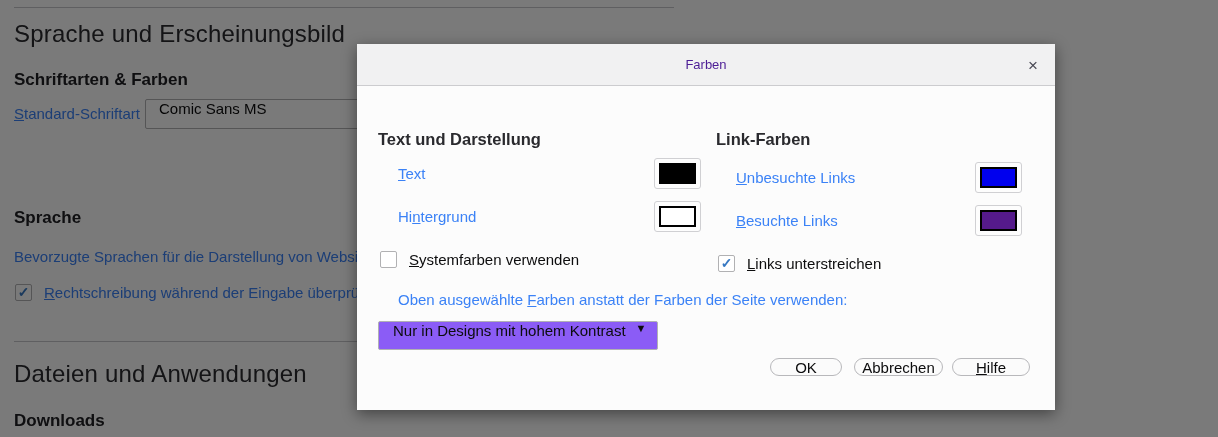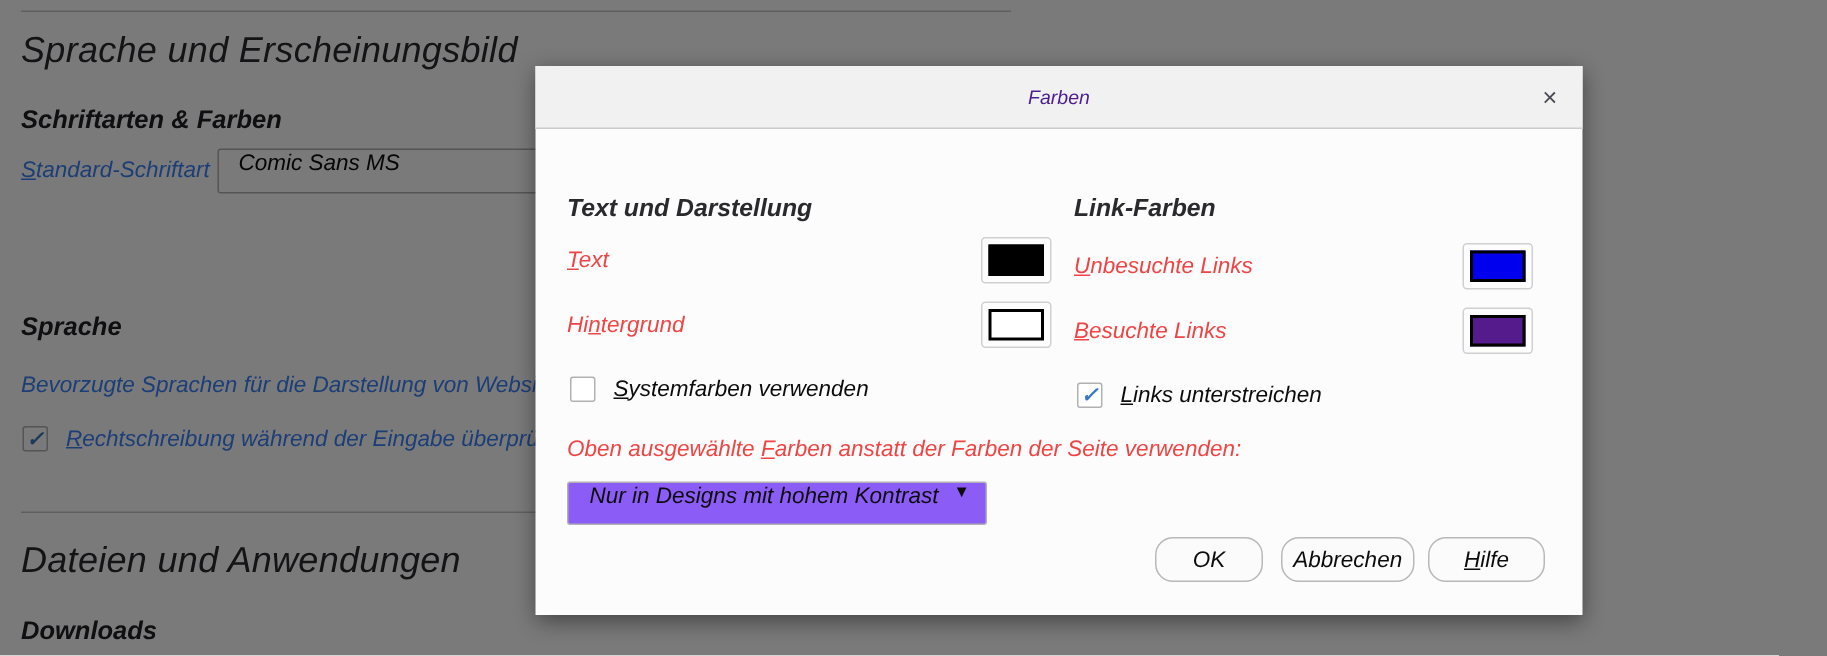--- a/index.html
+++ b/index.html
@@ -1,15 +1,15 @@
 <!DOCTYPE html>
 <html><head>
 <meta charset="utf-8">
 <style>
-  * { box-sizing: border-box; margin: 0; padding: 0; font-style: italic; }
+  * { box-sizing: border-box; margin: 0; padding: 0; }
   html, body { background: #ffffff; }
   body { font-family: "Liberation Sans", sans-serif; }
 
   .stage {
     position: relative;
     width: 1218px;
     height: 437px;
     overflow: hidden;
     background: #ffffff;
   }
@@ -62,42 +62,42 @@
     background: #f1f1f2; border-bottom: 1px solid #cccccf;
     display: flex; align-items: center; justify-content: center;
   }
   .dlg-title { font-size: 13px; color: #4c1d95; }
   .dlg-close {
     position: absolute; right: 13px; top: 50%; transform: translateY(-50%);
     font-size: 17px; color: #4a4a55; cursor: default; line-height: 1;
     padding: 2px 4px;
   }
   .dlg-h { position: absolute; font-size: 16.5px; font-weight: 700; color: #2a2a2e; }
-  .dlg-lbl { position: absolute; font-size: 15px; color: #ef4444; white-space: nowrap; }
+  .dlg-lbl { position: absolute; font-size: 15px; color: #3b82f6; white-space: nowrap; margin-left: 20px; }
 
   .swatch {
     position: absolute; width: 47px; height: 31px;
     background: #fdfdfd; border: 1px solid #d0d0d3; border-radius: 3px;
     display: flex; align-items: center; justify-content: center; cursor: default;
   }
   .swatch-inner { width: 37px; height: 21px; border: 2px solid #000000; }
 
   .dlg-checkrow { position: absolute; display: flex; align-items: center; }
   .dlg-checkrow .dlg-check-label { margin-left: 12px; font-size: 15px; white-space: nowrap; }
 
   .dropdown {
     position: absolute; left: 21px; top: 277px; width: 280px; height: 29px;
     background: #8b5cf6; border: 1px solid #b1b1b3; border-radius: 2px;
     display: flex; align-items: flex-start; padding: 0 14px; cursor: default;
   }
   .dropdown .dd-value { font-size: 15px; flex: 1 1 auto; white-space: nowrap; }
   .dropdown .caret { font-size: 11px; color: #0c0c0d; margin-left: 10px; }
 
   .btn {
-    position: absolute; top: 314px; height: 30px;
+    position: absolute; top: 314px; height: 18px;
     background: #fbfbfb; border: 1px solid #b8b8bb; border-radius: 12px;
     font-family: "Liberation Sans", sans-serif; font-size: 15px; color: #0c0c0d;
     display: flex; align-items: center; justify-content: center; cursor: default;
   }
   .btn-ok { left: 413px; width: 72px; }
   .btn-cancel { left: 497px; width: 89px; }
   .btn-help { left: 595px; width: 78px; }
 
   
   .h-left   { left: 21px;  top: 86px; }

